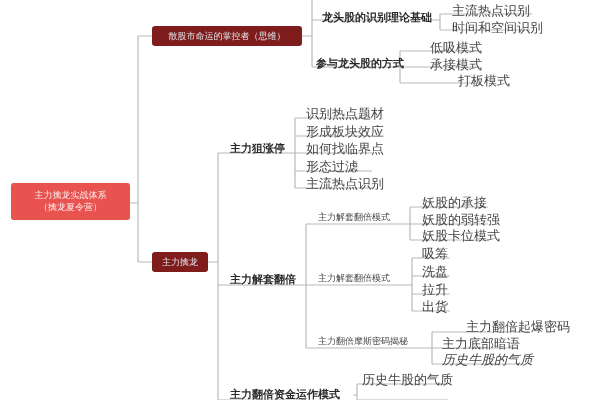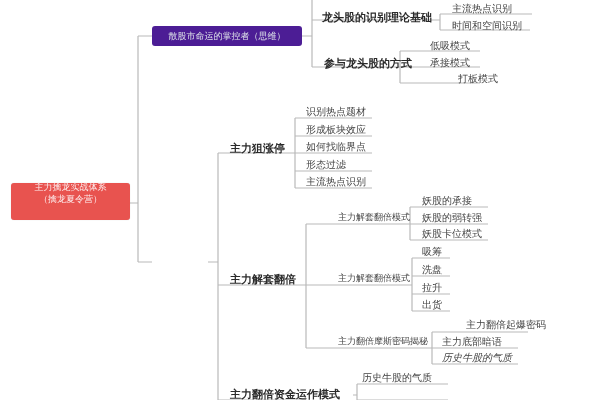--- a/index.html
+++ b/index.html
@@ -8,30 +8,30 @@
       background: #ffffff;
       font-family: "DejaVu Sans", "Liberation Sans", sans-serif;
       color: #333;
     }
     #canvas { position: absolute; left: 0; top: 0; width: 600px; height: 400px; }
     svg.lines { position: absolute; left: 0; top: 0; width: 600px; height: 400px; }
     .node { position: absolute; white-space: nowrap; line-height: 1; }
     .root {
       background: #e8534f; color: #fdecec; border-radius: 3px;
       font-size: 9px; text-align: center; display: flex; flex-direction: column;
-      justify-content: flex-start; align-items: center; gap: 3px;
+      justify-content: center; align-items: center; gap: 3px;
       box-shadow: 0 0 1px rgba(0,0,0,0.2);
     }
     .main {
-      background: #4c1d95; color: #dfe4ea; border-radius: 3px;
+      background: #7f1d1d; color: #dfe4ea; border-radius: 3px;
       font-size: 9px; display: flex; align-items: center; justify-content: center;
     }
     .bold { font-size: 11px; font-weight: bold; color: #2a2a2a; }
-    .sub  { font-size: 9px; color: #444; margin-left: 20px; }
-    .leaf { font-size: 10px; color: #444; }
+    .sub  { font-size: 9px; color: #444; }
+    .leaf { font-size: 13px; color: #444; }
   </style>
 </head>
 <body>
 
 <div id="canvas">
   <svg class="lines" viewBox="0 0 600 400">
     <g fill="none" stroke="#b9b9b9" stroke-width="1.2">
 
       <path d="M130 203 H138 M138 36 V262 M138 36 H152 M138 262 H152"></path>
 
@@ -59,26 +59,29 @@
 
   <div class="node root" style="left:11px; top:183px; width:119px; height:37px;">
     <span>主力擒龙实战体系</span>
     <span>（擒龙夏令营）</span>
   </div>
 
   <div class="node main" style="left:152px; top:26px; width:150px; height:20px;">
     <span>散股市命运的掌控者（思维）</span>
   </div>
 
+  <div class="node main" style="left:152px; top:252px; width:56px; height:20px;">
+    <span>主力擒龙</span>
+  </div>
 
   <div class="node bold" style="left:322px; top:12px;">龙头股的识别理论基础</div>
   <div class="node leaf" style="left:452px; top:4px;">主流热点识别</div>
   <div class="node leaf" style="left:452px; top:21px;">时间和空间识别</div>
 
-  <div class="node bold" style="left:324px; top:58px;">参与龙头股的方式</div>
+  <div class="node bold" style="left:316px; top:58px;">参与龙头股的方式</div>
   <div class="node leaf" style="left:430px; top:41px;">低吸模式</div>
   <div class="node leaf" style="left:430px; top:58px;">承接模式</div>
   <div class="node leaf" style="left:417px; top:74px;margin-left:41px;">打板模式</div>
 
   <div class="node bold" style="left:230px; top:143px;">主力狙涨停</div>
   <div class="node leaf" style="left:306px; top:107px;">识别热点题材</div>
   <div class="node leaf" style="left:306px; top:125px;">形成板块效应</div>
   <div class="node leaf" style="left:306px; top:142px;">如何找临界点</div>
   <div class="node leaf" style="left:306px; top:160px;">形态过滤</div>
   <div class="node leaf" style="left:306px; top:177px;">主流热点识别</div>

